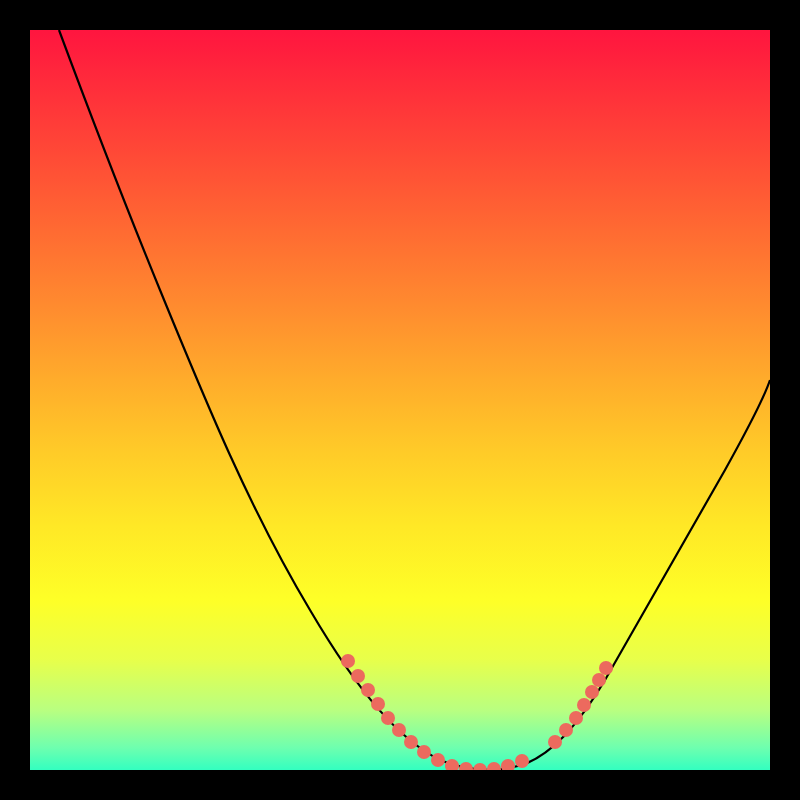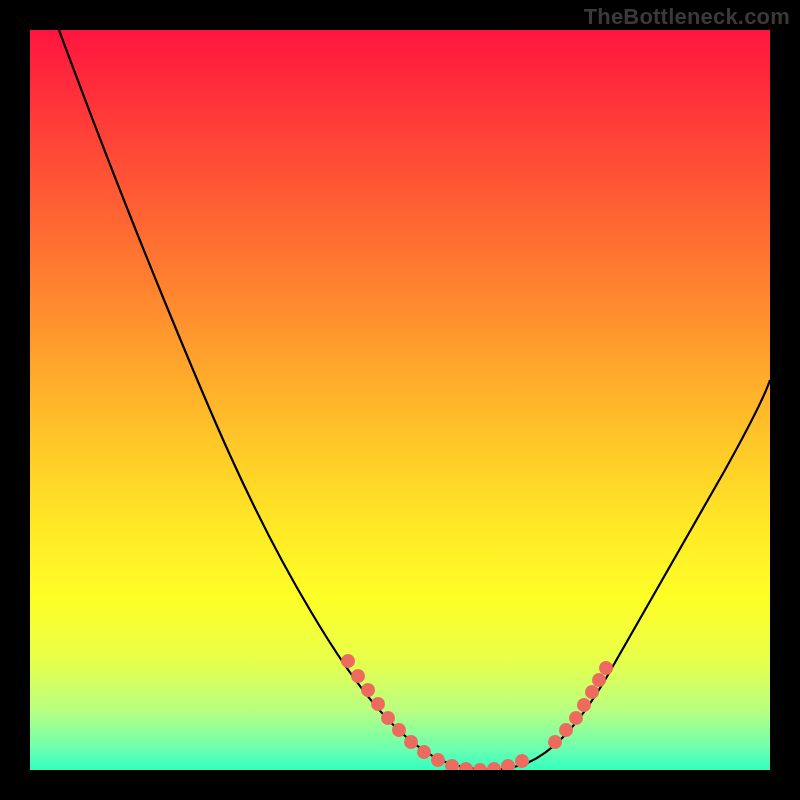--- a/index.html
+++ b/index.html
@@ -60,21 +60,20 @@
     inset: 0;
     width: 100%;
     height: 100%;
   }
 </style>
 </head>
 <body>
 
 <div class="frame">
 
-  <div class="watermark">TheBottleneck.com</div>
 
   <div class="plot-area">
     <div class="gradient-bg"></div>
 
     <svg class="curve" viewBox="0 0 740 740" preserveAspectRatio="none">
       <path d="M 29 0
                C 55 70, 85 150, 130 260
                C 175 370, 220 480, 280 580
                C 330 665, 370 710, 410 730
                C 440 742, 470 742, 495 734

